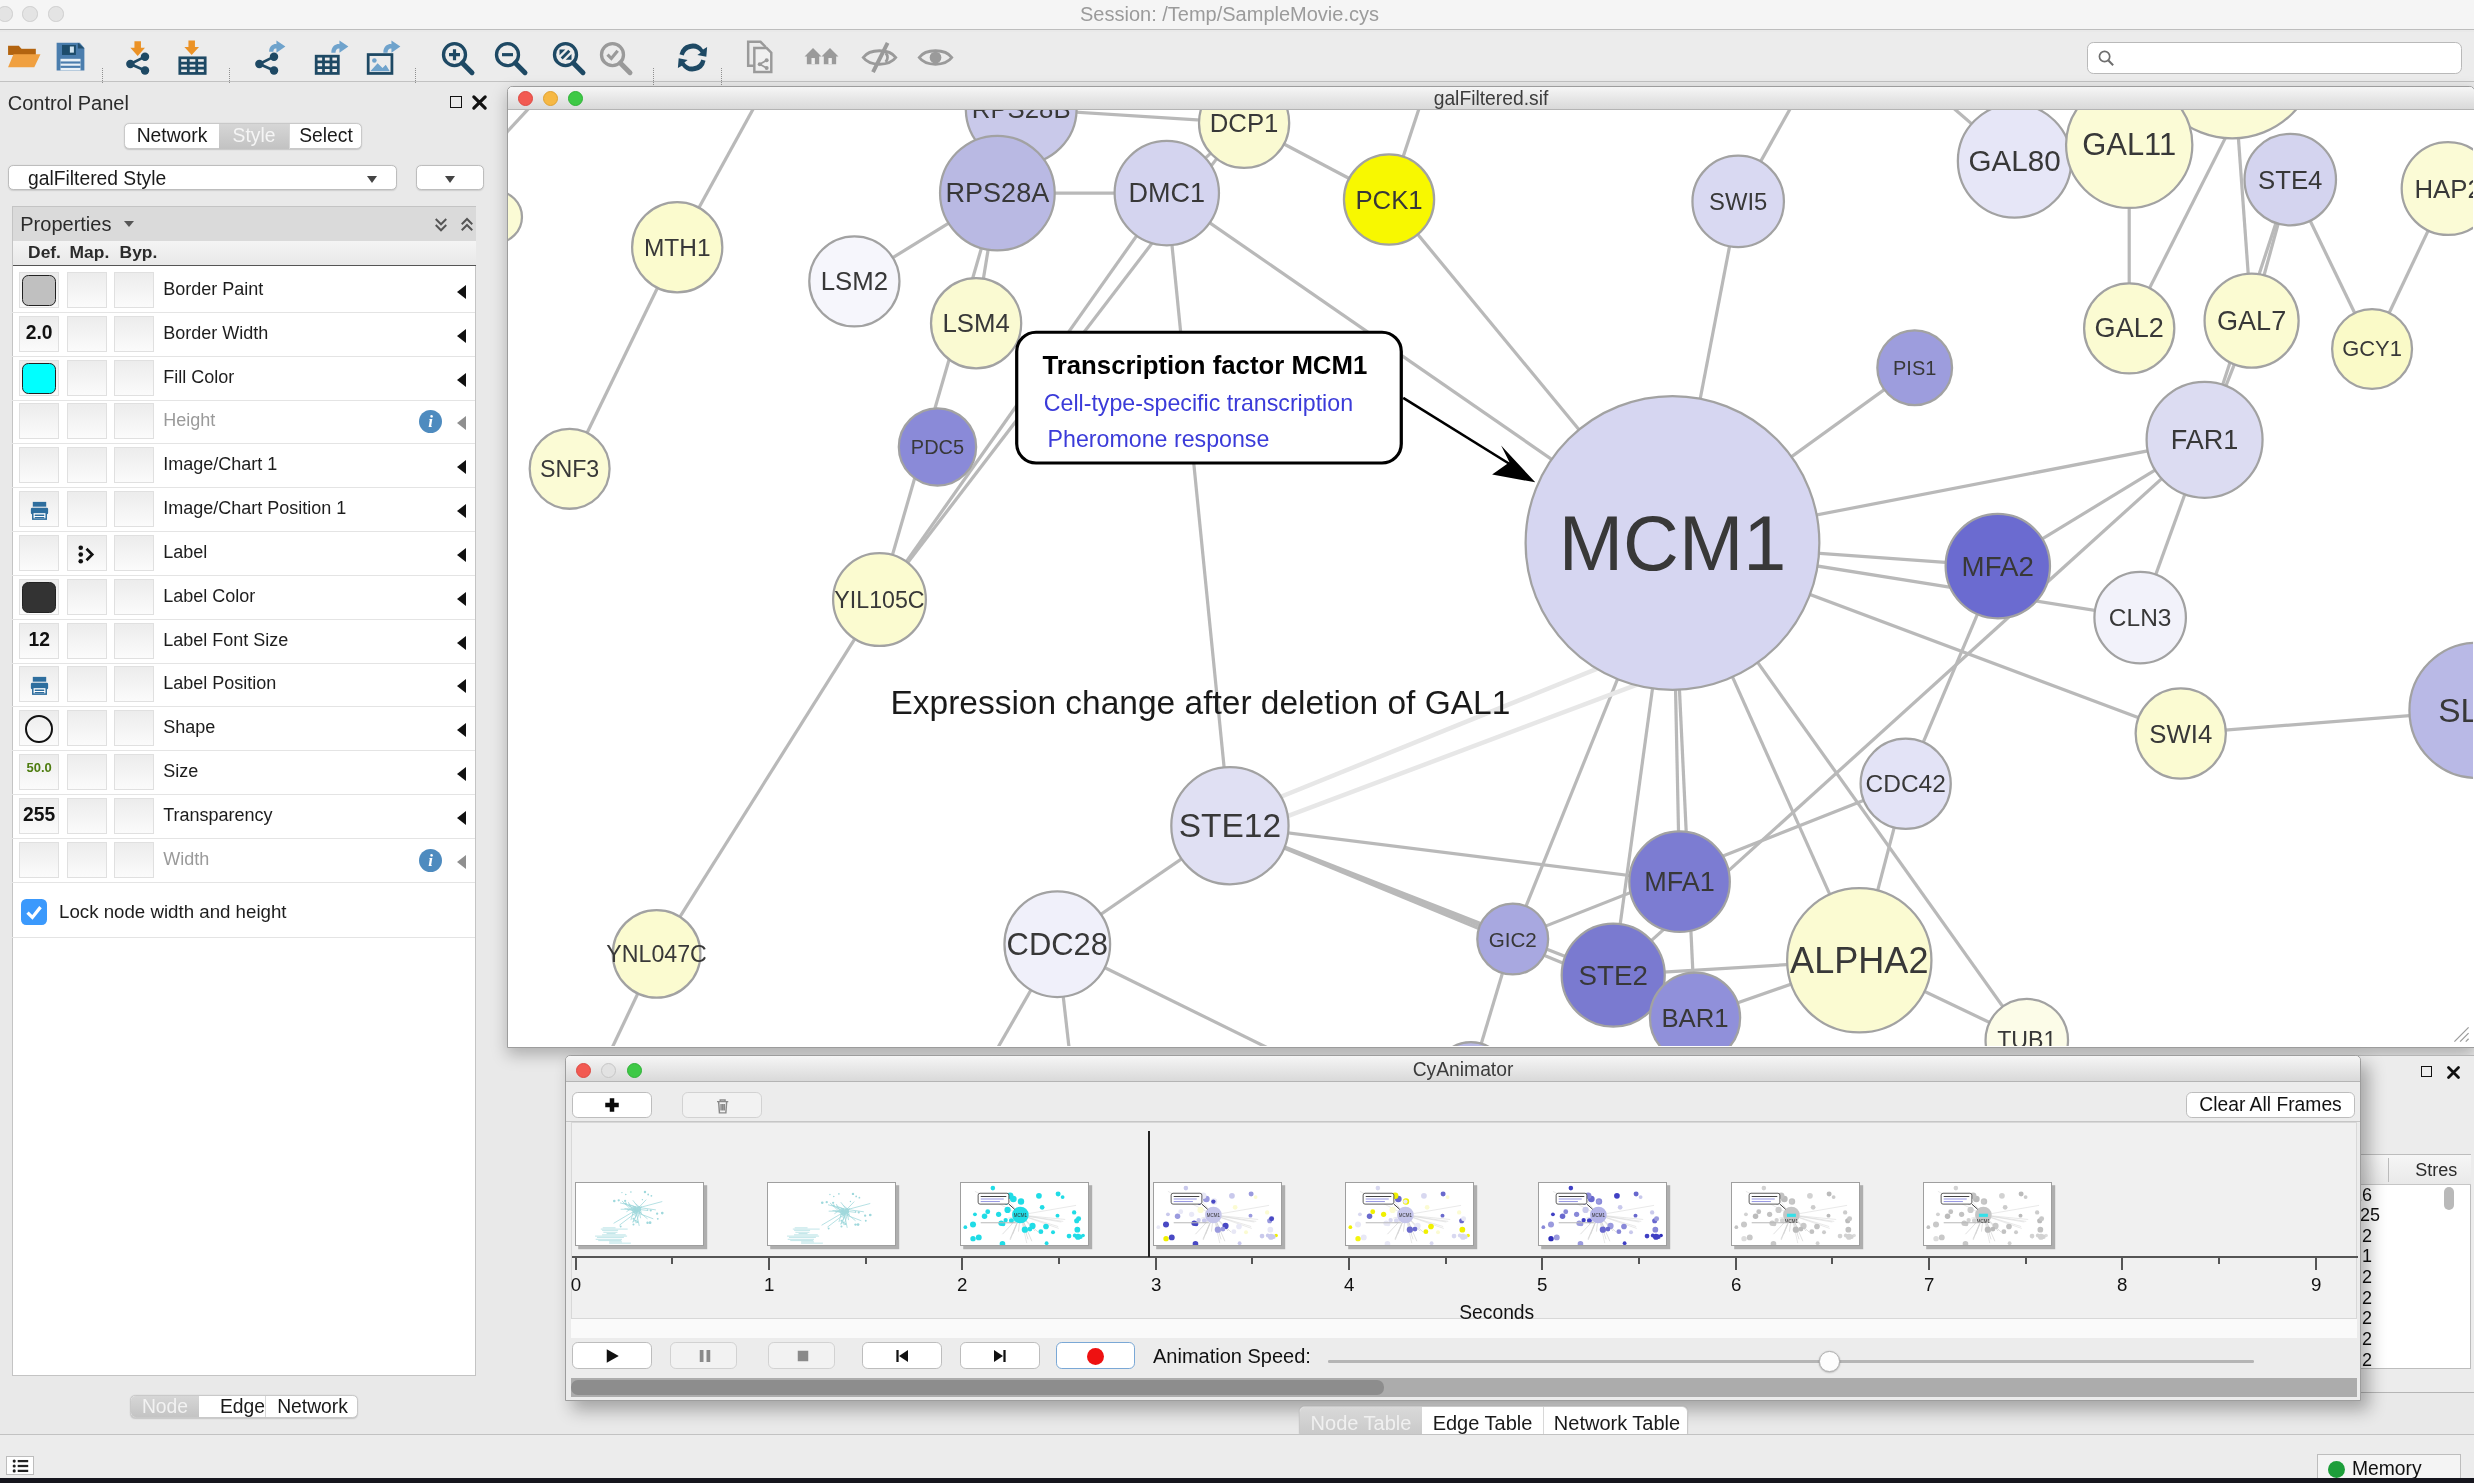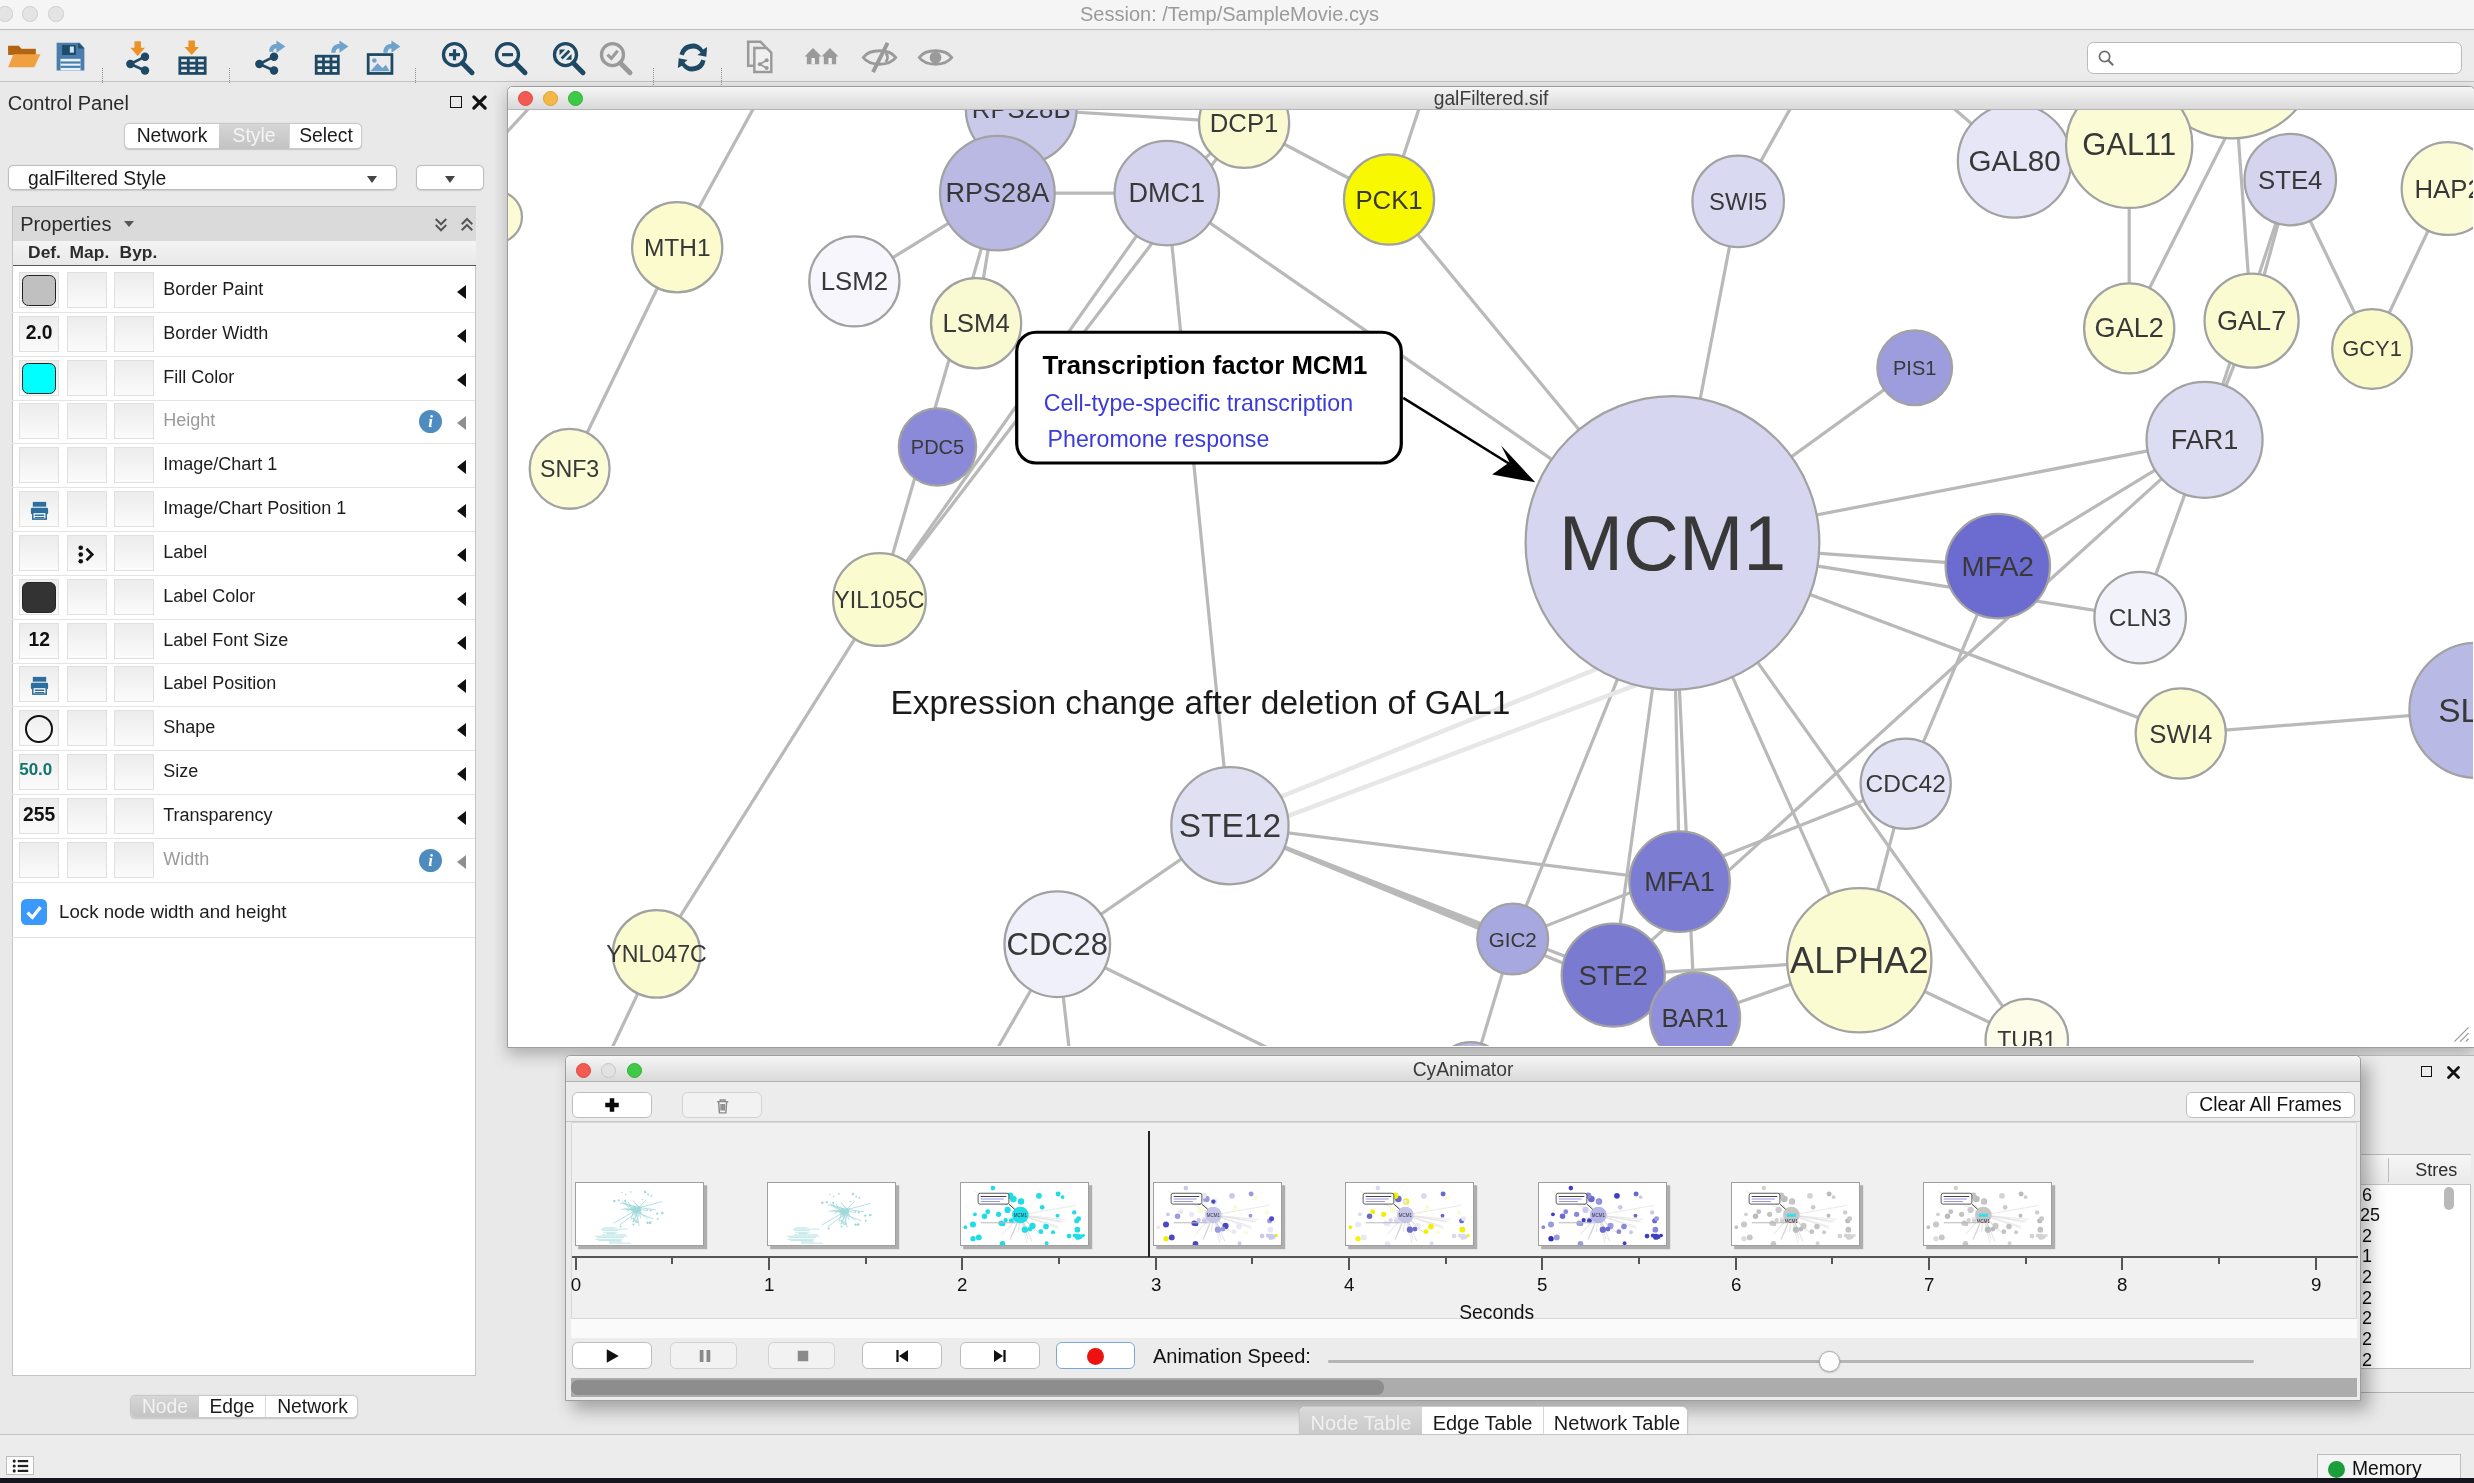--- a/index.html
+++ b/index.html
@@ -263,21 +263,21 @@
       <div class="abs" style="left:151px;top:10.3px;font-size:18px;color:#1d1d1d;">Shape</div>
       <div class="abs" style="left:445px;top:15.5px;width:0;height:0;border-top:7px solid transparent;border-bottom:7px solid transparent;border-right:9.7px solid #111;"></div>
       <div class="abs" style="left:13px;top:7.7px;width:28px;height:28px;border-radius:50%;border:2.6px solid #111;"></div>
     </div>
     <div class="abs" style="left:12.2px;top:667px;width:463px;height:44px;border-bottom:1.3px solid #e4e4e4;">
       <div class="abs" style="left:7px;top:3.2px;width:40px;height:36px;background:linear-gradient(#ececec,#fbfbfb);border:0.6px solid #e0e0e0;"></div>
       <div class="abs" style="left:55px;top:3.2px;width:40px;height:36px;background:linear-gradient(#ececec,#fbfbfb);border:0.6px solid #e0e0e0;"></div>
       <div class="abs" style="left:102px;top:3.2px;width:40px;height:36px;background:linear-gradient(#ececec,#fbfbfb);border:0.6px solid #e0e0e0;"></div>
       <div class="abs" style="left:151px;top:10.3px;font-size:18px;color:#1d1d1d;">Size</div>
       <div class="abs" style="left:445px;top:15.5px;width:0;height:0;border-top:7px solid transparent;border-bottom:7px solid transparent;border-right:9.7px solid #111;"></div>
-      <div class="abs" style="left:7px;top:9px;width:40px;text-align:left;font-size:17px;font-weight:bold;color:#0f766e;">50.0</div>
+      <div class="abs" style="left:7px;top:9px;width:40px;text-align:center;font-size:13px;font-weight:bold;color:#4d7c0f;">50.0</div>
     </div>
     <div class="abs" style="left:12.2px;top:711px;width:463px;height:44px;border-bottom:1.3px solid #e4e4e4;">
       <div class="abs" style="left:7px;top:3.2px;width:40px;height:36px;background:linear-gradient(#ececec,#fbfbfb);border:0.6px solid #e0e0e0;"></div>
       <div class="abs" style="left:55px;top:3.2px;width:40px;height:36px;background:linear-gradient(#ececec,#fbfbfb);border:0.6px solid #e0e0e0;"></div>
       <div class="abs" style="left:102px;top:3.2px;width:40px;height:36px;background:linear-gradient(#ececec,#fbfbfb);border:0.6px solid #e0e0e0;"></div>
       <div class="abs" style="left:151px;top:10.3px;font-size:18px;color:#1d1d1d;">Transparency</div>
       <div class="abs" style="left:445px;top:15.5px;width:0;height:0;border-top:7px solid transparent;border-bottom:7px solid transparent;border-right:9.7px solid #111;"></div>
       <div class="abs" style="left:7px;top:9px;width:40px;text-align:center;font-size:19.3px;font-weight:bold;color:#111;">255</div>
     </div>
     <div class="abs" style="left:12.2px;top:755px;width:463px;height:44px;border-bottom:1.3px solid #e4e4e4;">
@@ -291,21 +291,21 @@
 <div class="abs" style="left:20.6px;top:815px;width:26px;height:26px;background:#3b99fc;border-radius:5.2px;">
  <svg width="26" height="26" viewBox="0 0 24 24">
         <path d="M6 12.5 L10.5 17 L18 7.5" stroke="#fff" stroke-width="3" fill="none"></path>
       </svg>
 </div>
 <div class="abs" style="left:59px;top:817px;font-size:18.7px;color:#1d1d1d;">Lock node width and height</div>
 <div class="abs" style="left:12.2px;top:853px;width:463px;height:1.3px;background:#e4e4e4;"></div>
 
 <div class="abs" style="left:130px;top:1311px;width:228px;height:23px;background:#ffffff;border:0.6px solid #c9c9c9;border-radius:5.2px;box-shadow:0 0.6px 1.3px rgba(0,0,0,0.15);overflow:hidden;">
  <div class="abs" style="left:0;top:0;width:68px;height:23px;background:linear-gradient(#d6d6d6,#c2c2c2);font-size:19.3px;color:#f2f2f2;text-align:center;line-height:22px;">Node</div>
- <div class="abs" style="left:68px;top:0;width:67px;height:23px;font-size:19.3px;color:#1a1a1a;text-align:center;line-height:22px;border-right:0.6px solid #d8d8d8;">Edge</div>
+ <div class="abs" style="left:68px;top:0;width:67px;height:23px;font-size:19.3px;color:#1a1a1a;text-align:right;line-height:22px;border-right:0.6px solid #d8d8d8;">Edge</div>
  <div class="abs" style="left:135px;top:0;width:93px;height:23px;font-size:19.3px;color:#1a1a1a;text-align:center;line-height:22px;">Network</div>
 </div>
 </div>
 <div class="abs" style="left:507px;top:86px;width:1968px;height:962px;background:#ffffff;border:1.3px solid #9d9d9d;border-radius:5.2px 5.2px 0 0;box-shadow:0 6.4px 16px rgba(0,0,0,0.25);overflow:hidden;">
  <div class="abs" style="left:0;top:0;width:100%;height:22.6px;background:linear-gradient(#f6f6f6,#d9d9d9);border-bottom:0.6px solid #b4b4b4;">
   <div class="abs" style="left:9.7px;top:3.9px;width:15px;height:15px;border-radius:50%;background:#f25a52;border:0.6px solid #dd4942;"></div>
   <div class="abs" style="left:35px;top:3.9px;width:15px;height:15px;border-radius:50%;background:#f6b844;border:0.6px solid #dea133;"></div>
   <div class="abs" style="left:60px;top:3.9px;width:15px;height:15px;border-radius:50%;background:#3ec946;border:0.6px solid #2fb137;"></div>
   <div class="abs" style="left:0;top:0.6px;width:100%;text-align:center;font-size:19.3px;color:#3c3c3c;">galFiltered.sif</div>
  </div>

